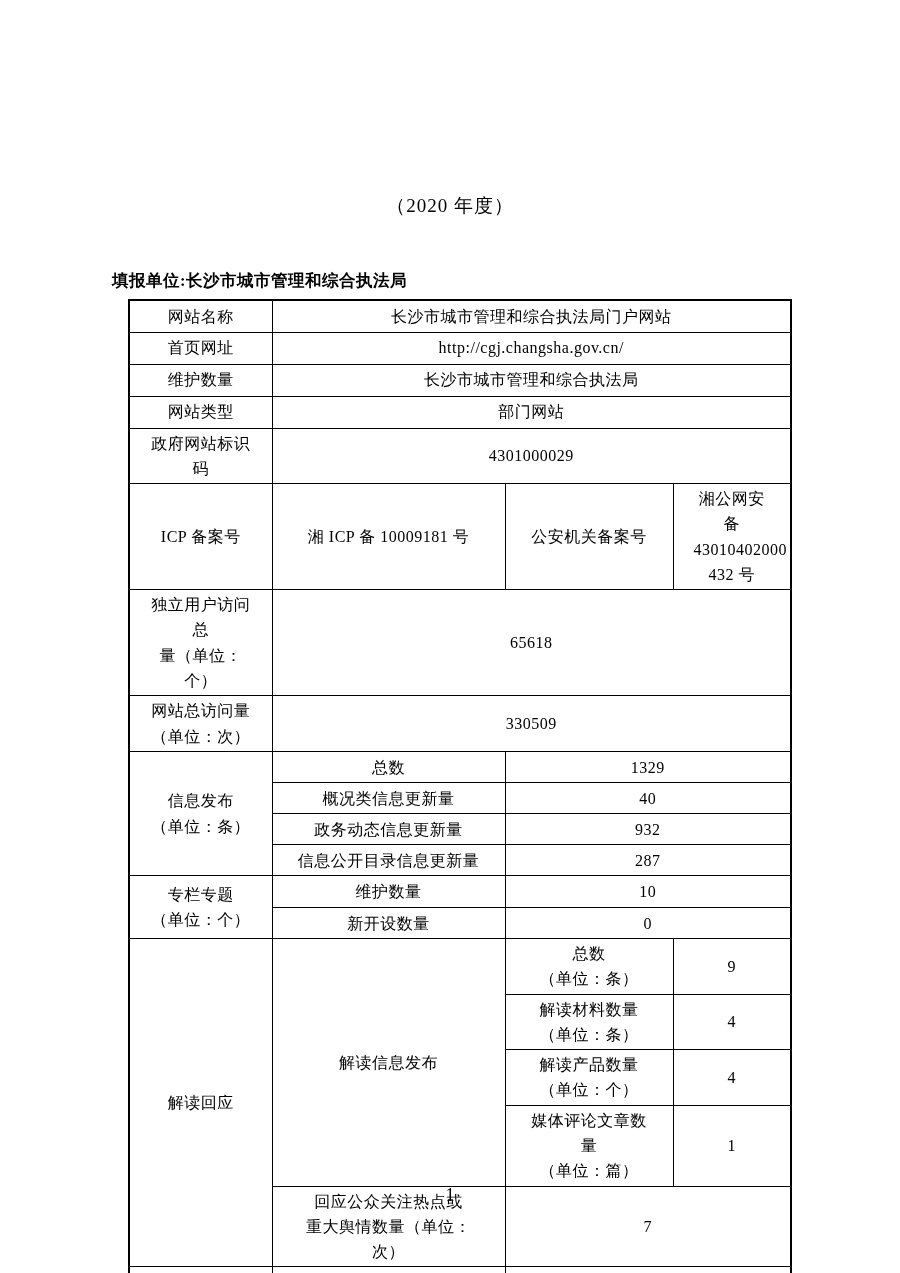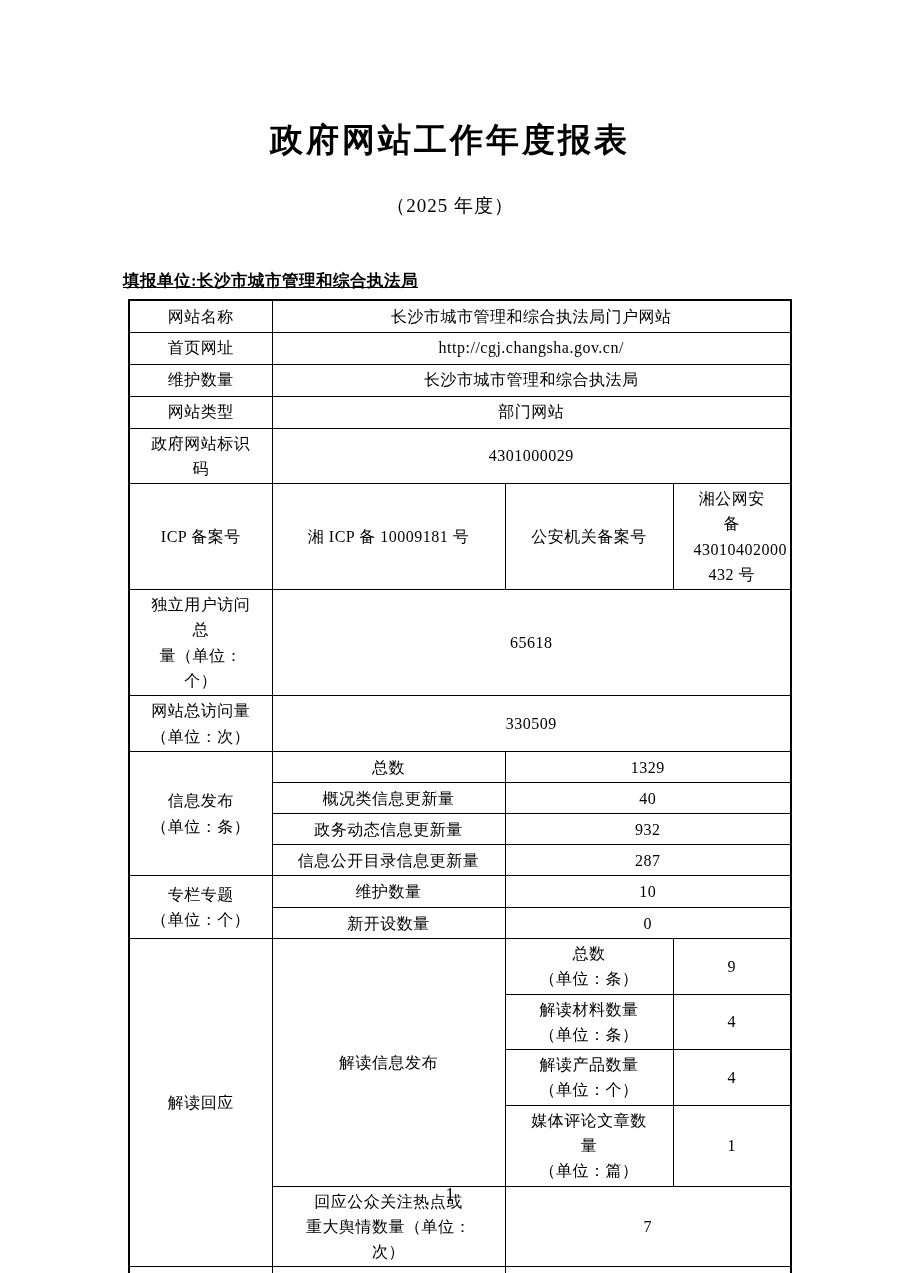--- a/index.html
+++ b/index.html
@@ -31,25 +31,24 @@
     top: 193px;
     left: 0;
     width: 100%;
     text-align: center;
     font-size: 19px;
     letter-spacing: 1px;
   }
   .filing-unit {
     position: absolute;
     top: 270px;
-    left: 123px;
+    left: 112px;
     font-size: 16.5px;
     font-weight: 700;
     letter-spacing: 0.5px;
-    text-decoration: underline;
   }
   table.report {
     position: absolute;
     top: 299px;
     left: 128px;
     width: 662px;
     border-collapse: collapse;
     table-layout: fixed;
     font-size: 16px;
     border: 2px solid #000;
@@ -71,22 +70,21 @@
     width: 100%;
     text-align: center;
     font-size: 18px;
   }
 </style>
 </head>
 <body>
 
 <div class="page">
 
-  <div class="doc-title">政府网站工作年度报表</div>
-  <div class="doc-subtitle">（2025 年度）</div>
+  <div class="doc-subtitle">（2020 年度）</div>
   <div class="filing-unit">填报单位:长沙市城市管理和综合执法局</div>
 
   <table class="report">
     <colgroup>
       <col style="width:143px">
       <col style="width:233px">
       <col style="width:168px">
       <col style="width:118px">
     </colgroup>
     <tbody>

